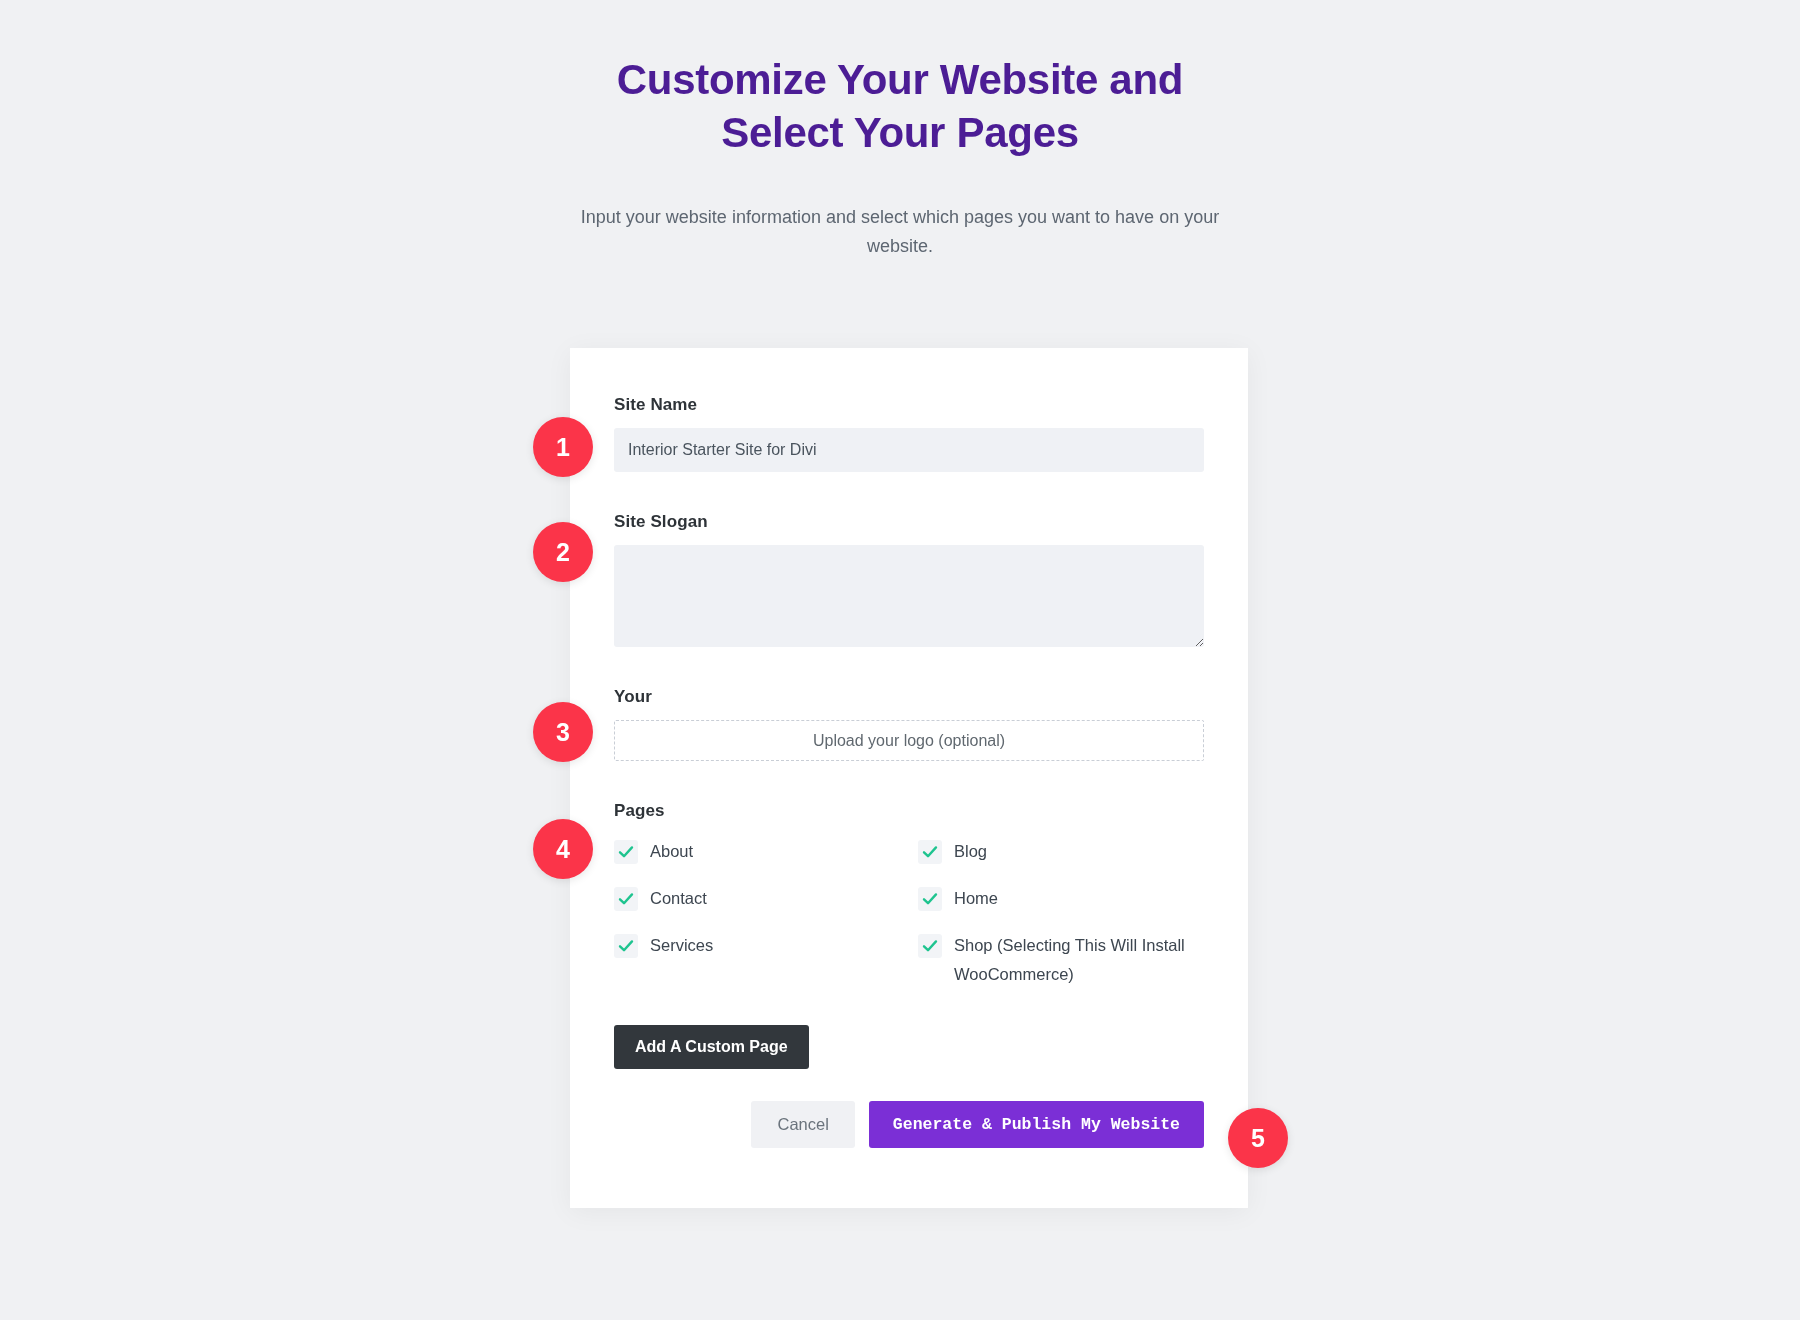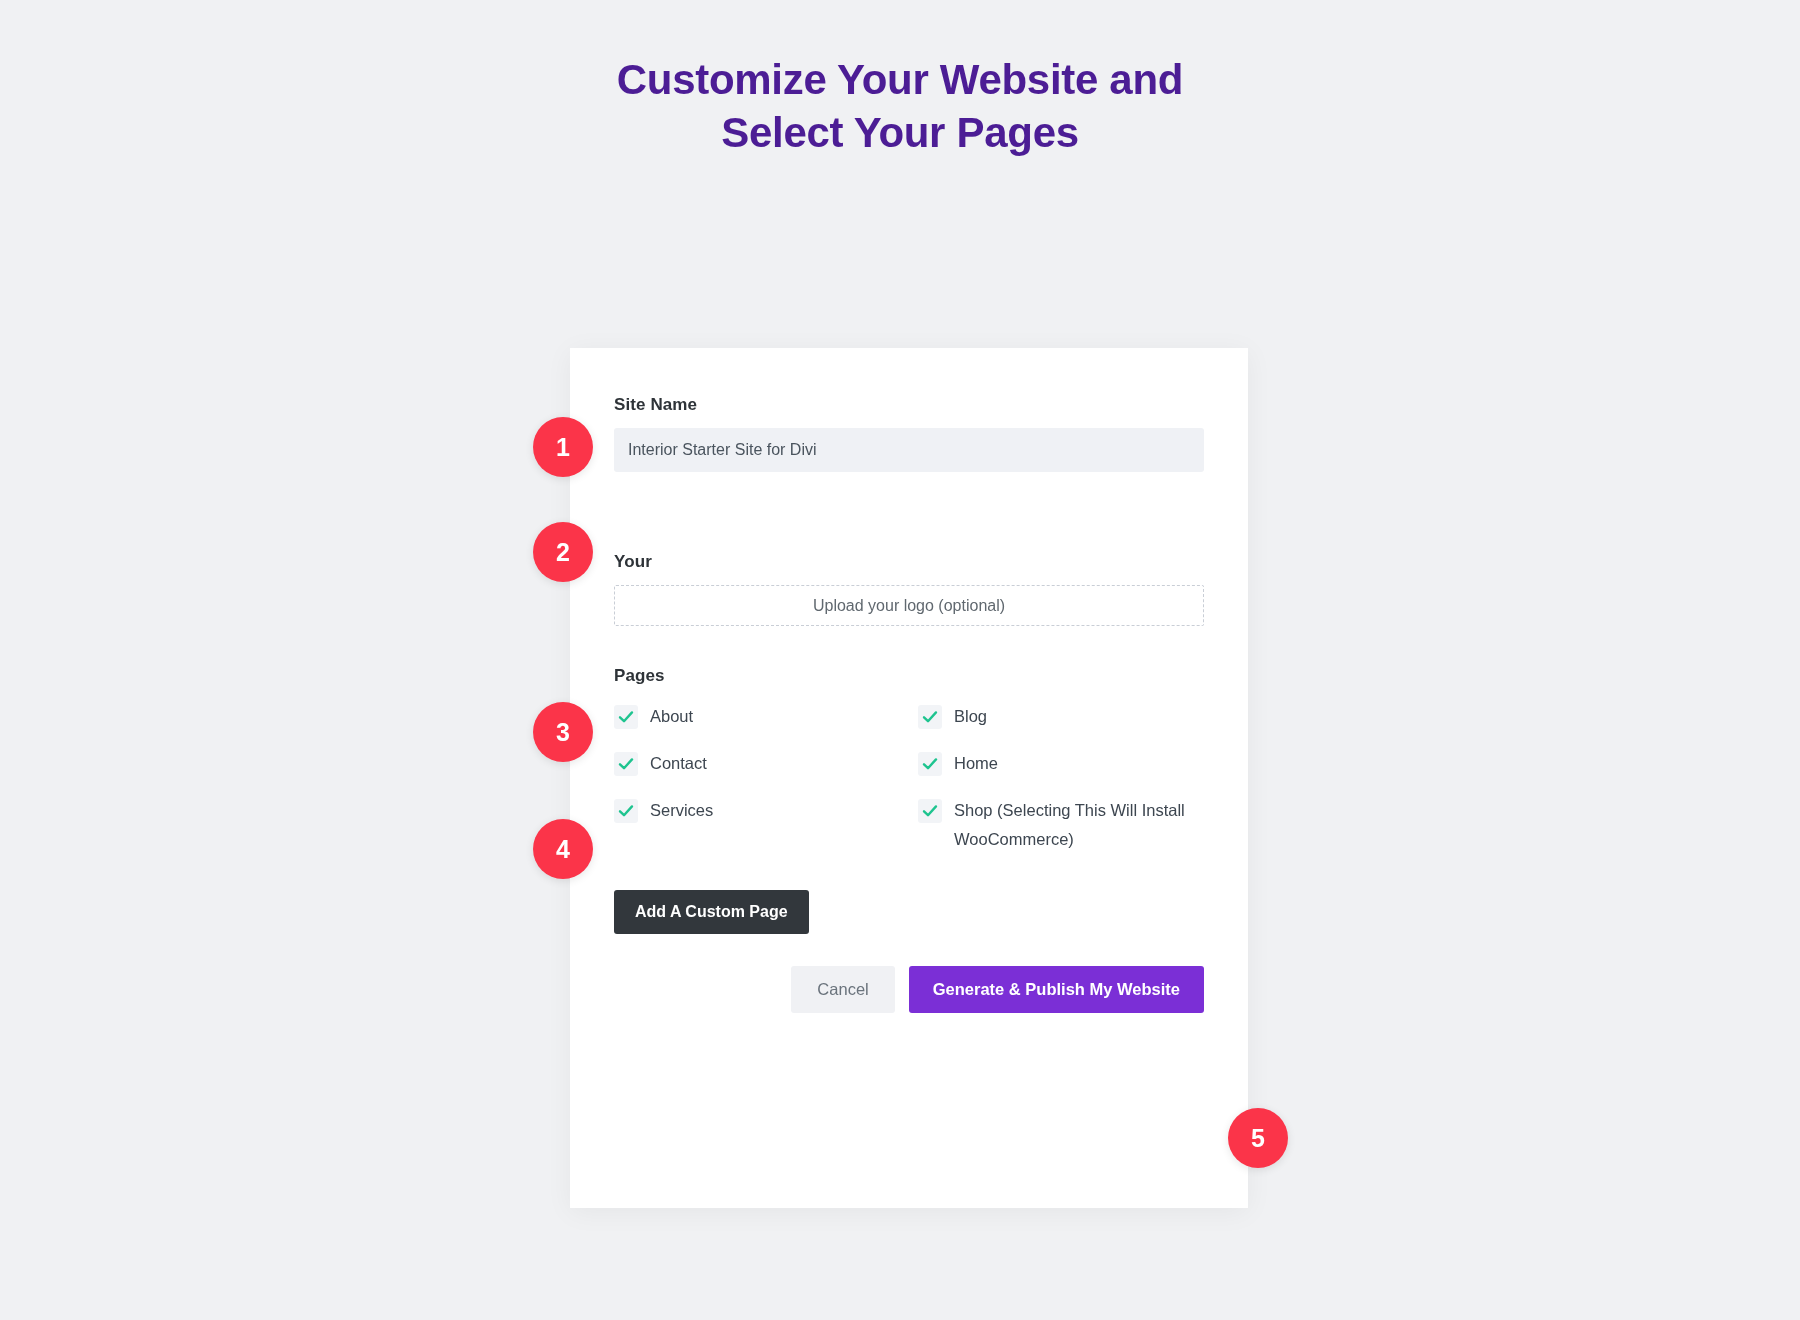--- a/index.html
+++ b/index.html
@@ -181,21 +181,21 @@
   }
   .btn-publish {
     background: #7b2fd6;
     color: #ffffff;
     border: none;
     border-radius: 3px;
     font-size: 16.5px;
     font-weight: bold;
     padding: 14px 24px;
     cursor: pointer;
-    font-family: Liberation Sans, sans-serif;
+    font-family: Liberation Mono, monospace;
   }
 
   
   .badge {
     position: absolute;
     width: 60px;
     height: 60px;
     border-radius: 50%;
     background: #fb3449;
     color: #ffffff;
@@ -211,33 +211,38 @@
   .badge-2 { left: 533px; top: 522px; }
   .badge-3 { left: 533px; top: 702px; }
   .badge-4 { left: 533px; top: 819px; }
   .badge-5 { left: 1228px; top: 1108px; }
 </style>
 </head>
 <body>
 
 <div class="page-header">
   <h1 class="page-title">Customize Your Website and Select Your Pages</h1>
+  <p class="page-subtitle">Input your website information and select which pages you want to have on your website.</p>
 </div>
 
 <div class="card-wrap">
   <div class="card">
     <div class="card-inner">
 
       <div class="field-block">
         <div class="field-label">Site Name</div>
         <input class="text-input" type="text" value="Interior Starter Site for Divi" style="">
       </div>
 
       <div class="gap-1"></div>
 
+      <div class="field-block">
+        <div class="field-label">Site Slogan</div>
+        <textarea class="text-area" style=""></textarea>
+      </div>
 
       <div class="gap-2"></div>
 
       <div class="field-block">
         <div class="field-label">Your</div>
         <div class="upload-box">
           <span>Upload your logo (optional)</span>
         </div>
       </div>
 

